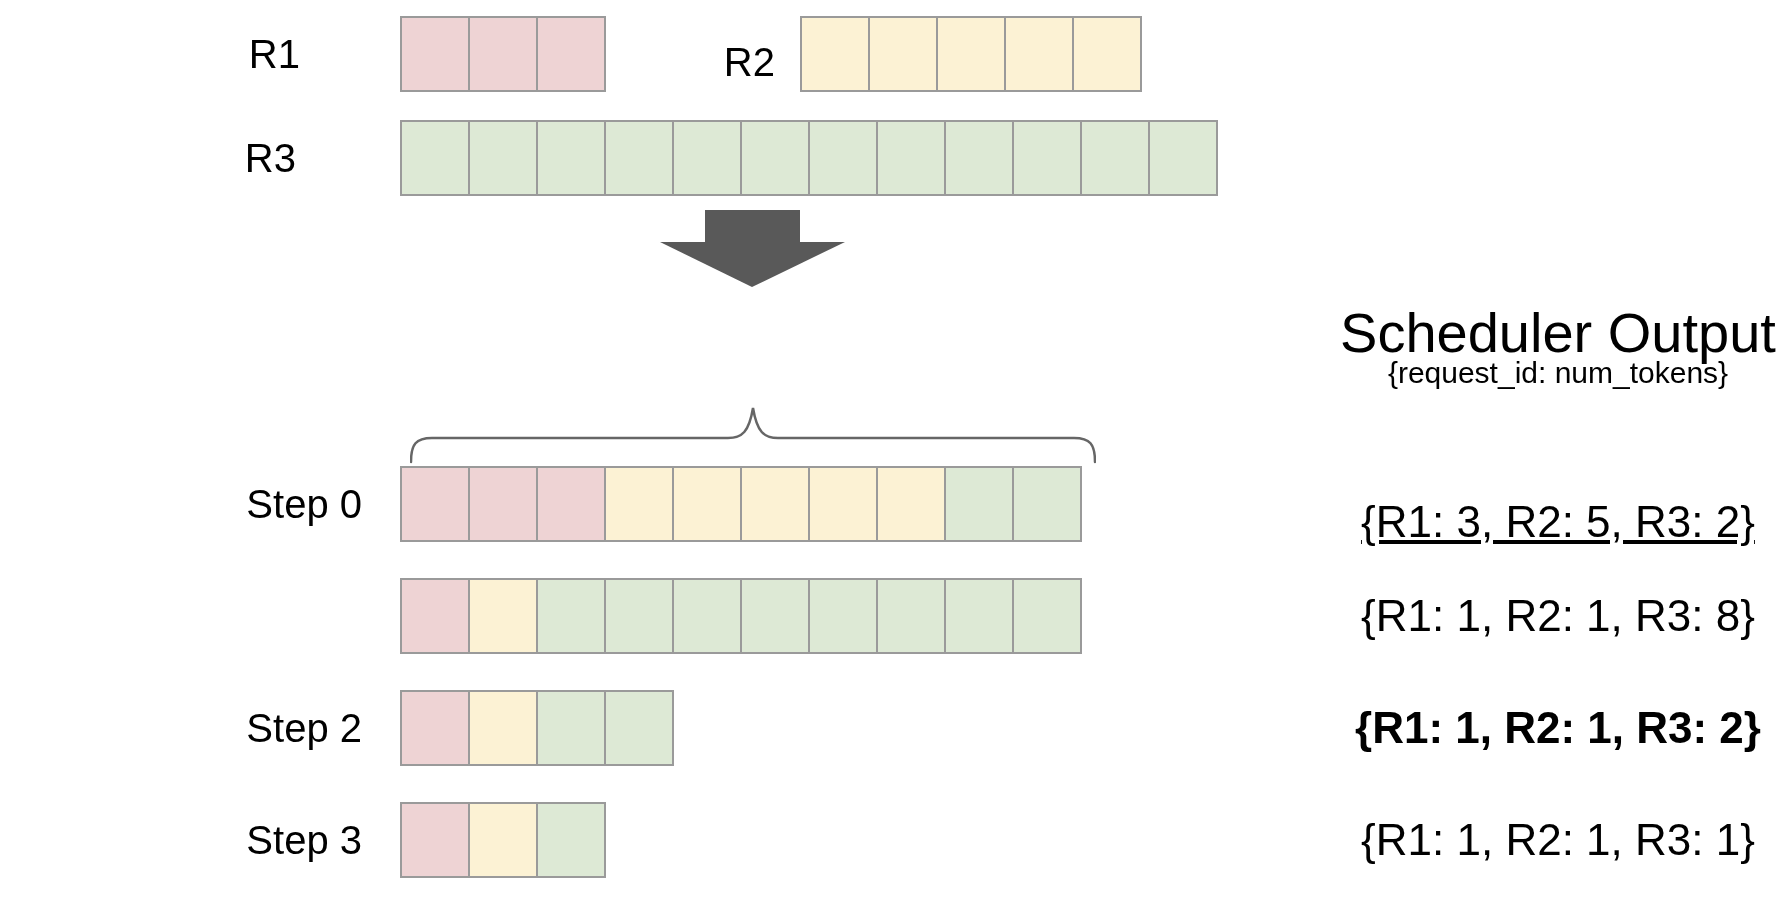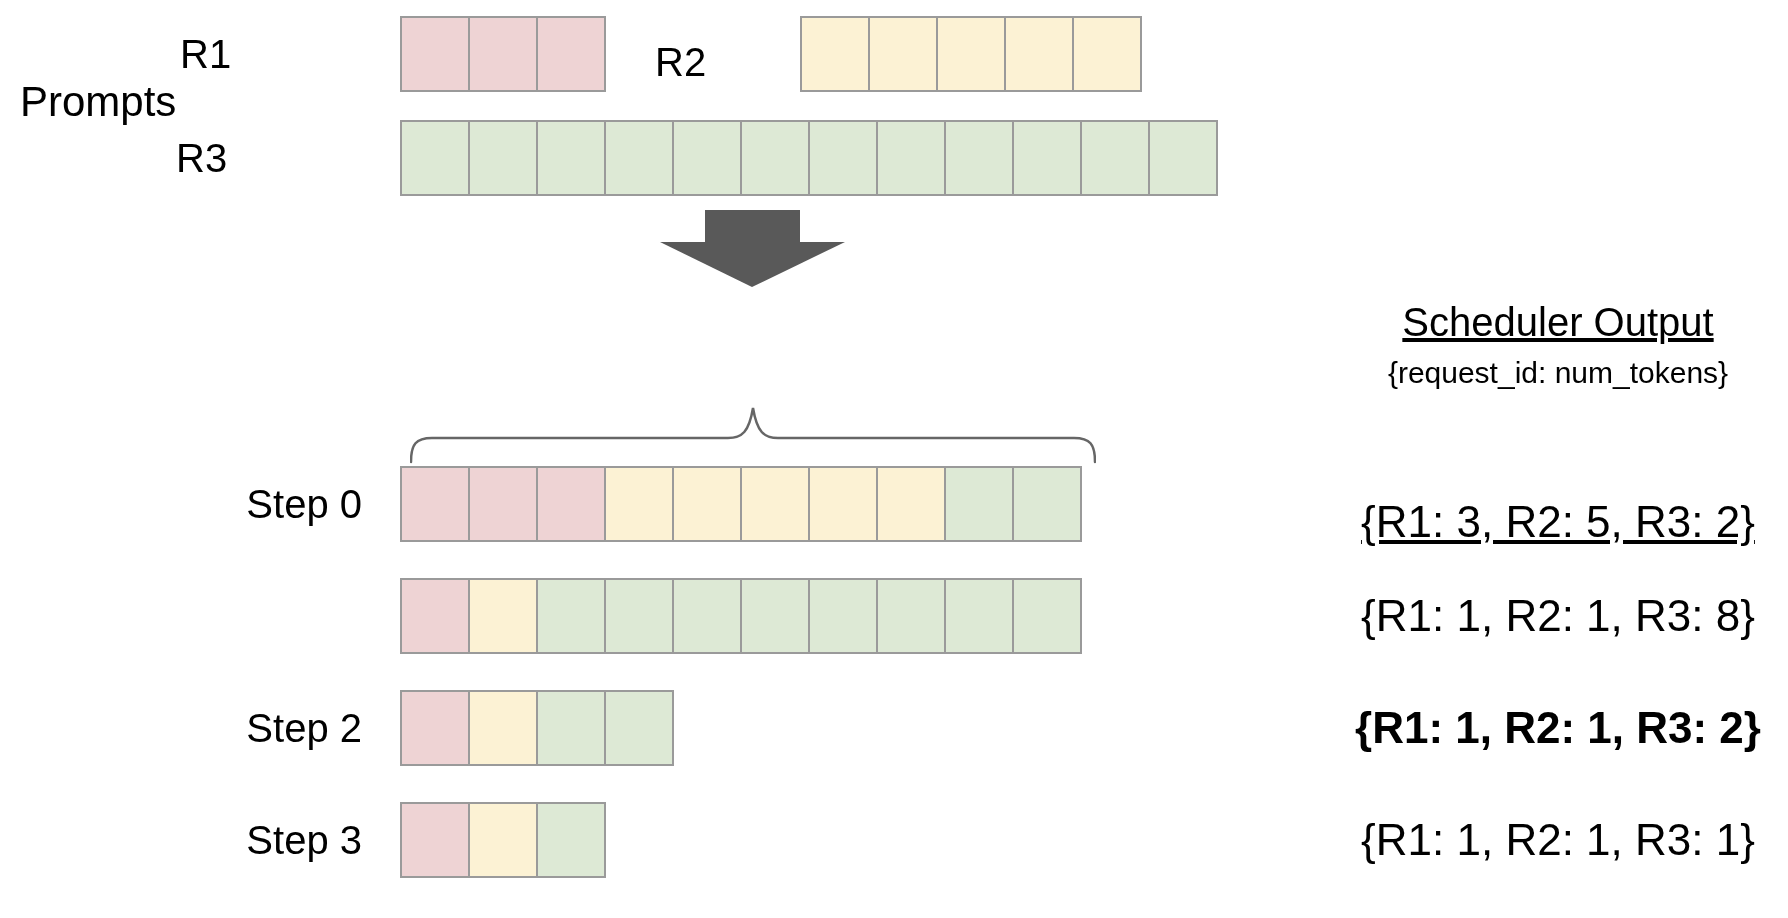--- a/index.html
+++ b/index.html
@@ -24,36 +24,35 @@
   .cell-r1{background:var(--c-r1,#eed3d4);}
   .cell-r2{background:var(--c-r2,#fcf2d4);}
   .cell-r3{background:var(--c-r3,#dde9d5);}
   .right-col{width:456px;text-align:center;}
   .step-label{
     width:180px;height:76px;
     display:flex;align-items:center;justify-content:flex-end;
     font-size:40px;
   }
   .req-label{
-    width:120px;font-size:40px;
+    width:120px;text-align:right;font-size:40px;
   }
   .out-line{
     height:76px;display:flex;align-items:center;justify-content:center;
     font-size:44px;white-space:nowrap;
   }
-  .sched-title{font-size:40px;text-decoration:underline;}
+  .sched-title{font-size:56px;}
   .sched-sub{font-size:30px;}
   .tb-label{font-size:43px;text-align:center;}
 </style>
 </head>
 <body>
 
 <div class="canvas">
 
-  <div class="abs lbl" style="left:20px;top:78px;font-size:42px;">Prompts</div>
 
   <div class="abs req-label lbl" style="left:180px;top:32px;">R1</div>
   <div class="row" style="left:400px;top:16px;">
       <div class="cell cell-r1"></div>
       <div class="cell cell-r1"></div>
       <div class="cell cell-r1"></div>
     </div>
 
   <div class="abs req-label lbl" style="left:655px;top:32px;margin-top:8px;">R2</div>
   <div class="row" style="left:800px;top:16px;">

